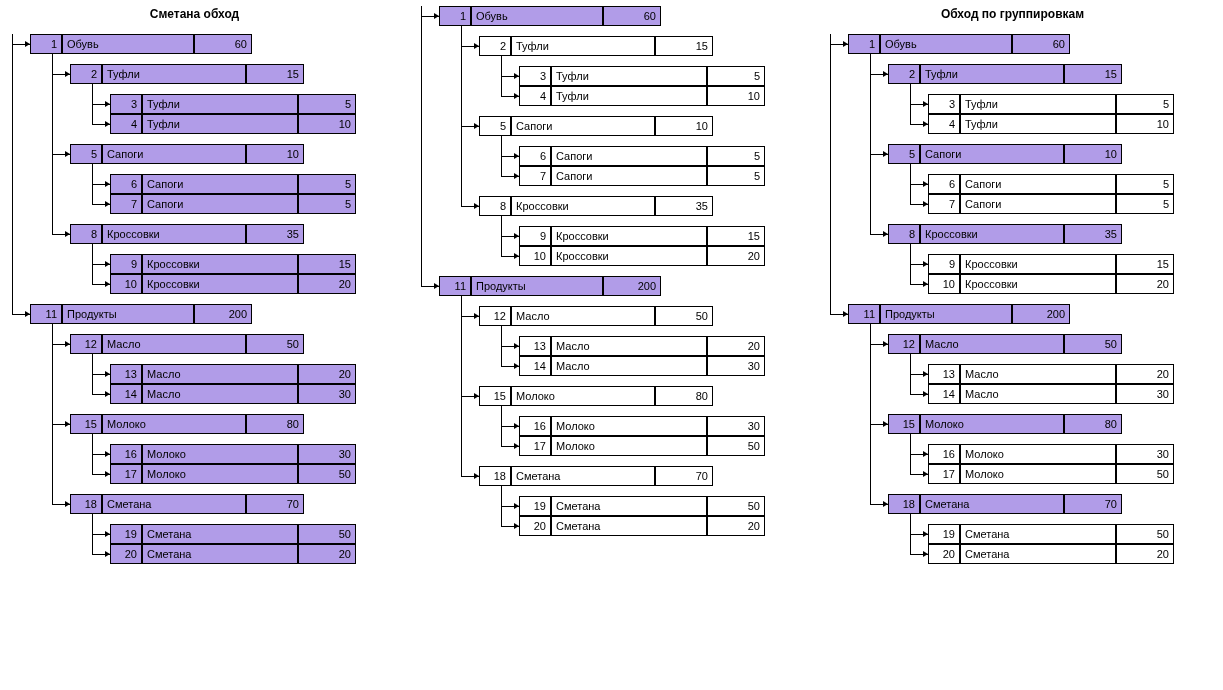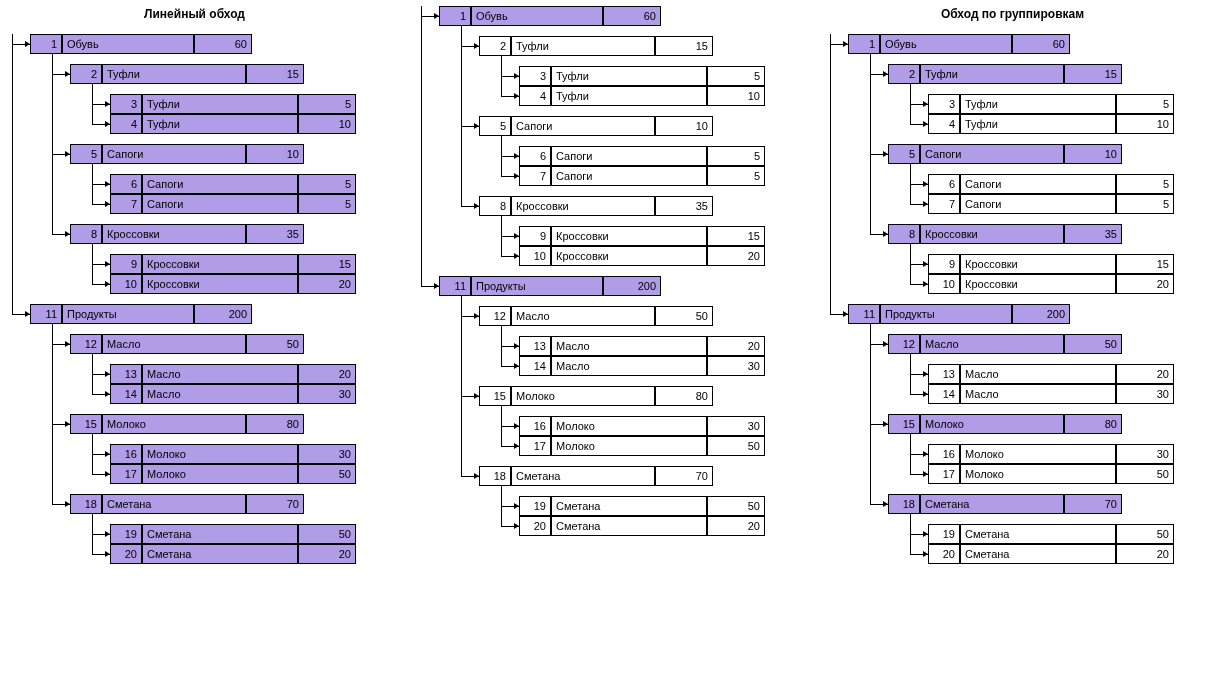--- a/index.html
+++ b/index.html
@@ -88,21 +88,21 @@
     border-bottom: 3px solid transparent;
     border-left: 5px solid #000;
     transform: translateY(-3px);
   }
 </style>
 </head>
 <body>
 
 <div class="page" id="page">
     <div class="col">
-      <div class="col-title">Линейный обход</div>
+      <div class="col-title">Сметана обход</div>
       <div class="canvas" style="height: 540px;">
         <div class="conn v" style="left: 12px; top: 0px; height: 280px;"></div>
         <div class="conn h" style="left: 12px; top: 10px; width: 18px;"></div>
         <div class="arr" style="left: 25px; top: 10px;"></div>
         <div class="conn h" style="left: 12px; top: 280px; width: 18px;"></div>
         <div class="arr" style="left: 25px; top: 280px;"></div>
         <div class="conn v" style="left: 52px; top: 20px; height: 180px;"></div>
         <div class="conn h" style="left: 52px; top: 40px; width: 18px;"></div>
         <div class="arr" style="left: 65px; top: 40px;"></div>
         <div class="conn h" style="left: 52px; top: 120px; width: 18px;"></div>

